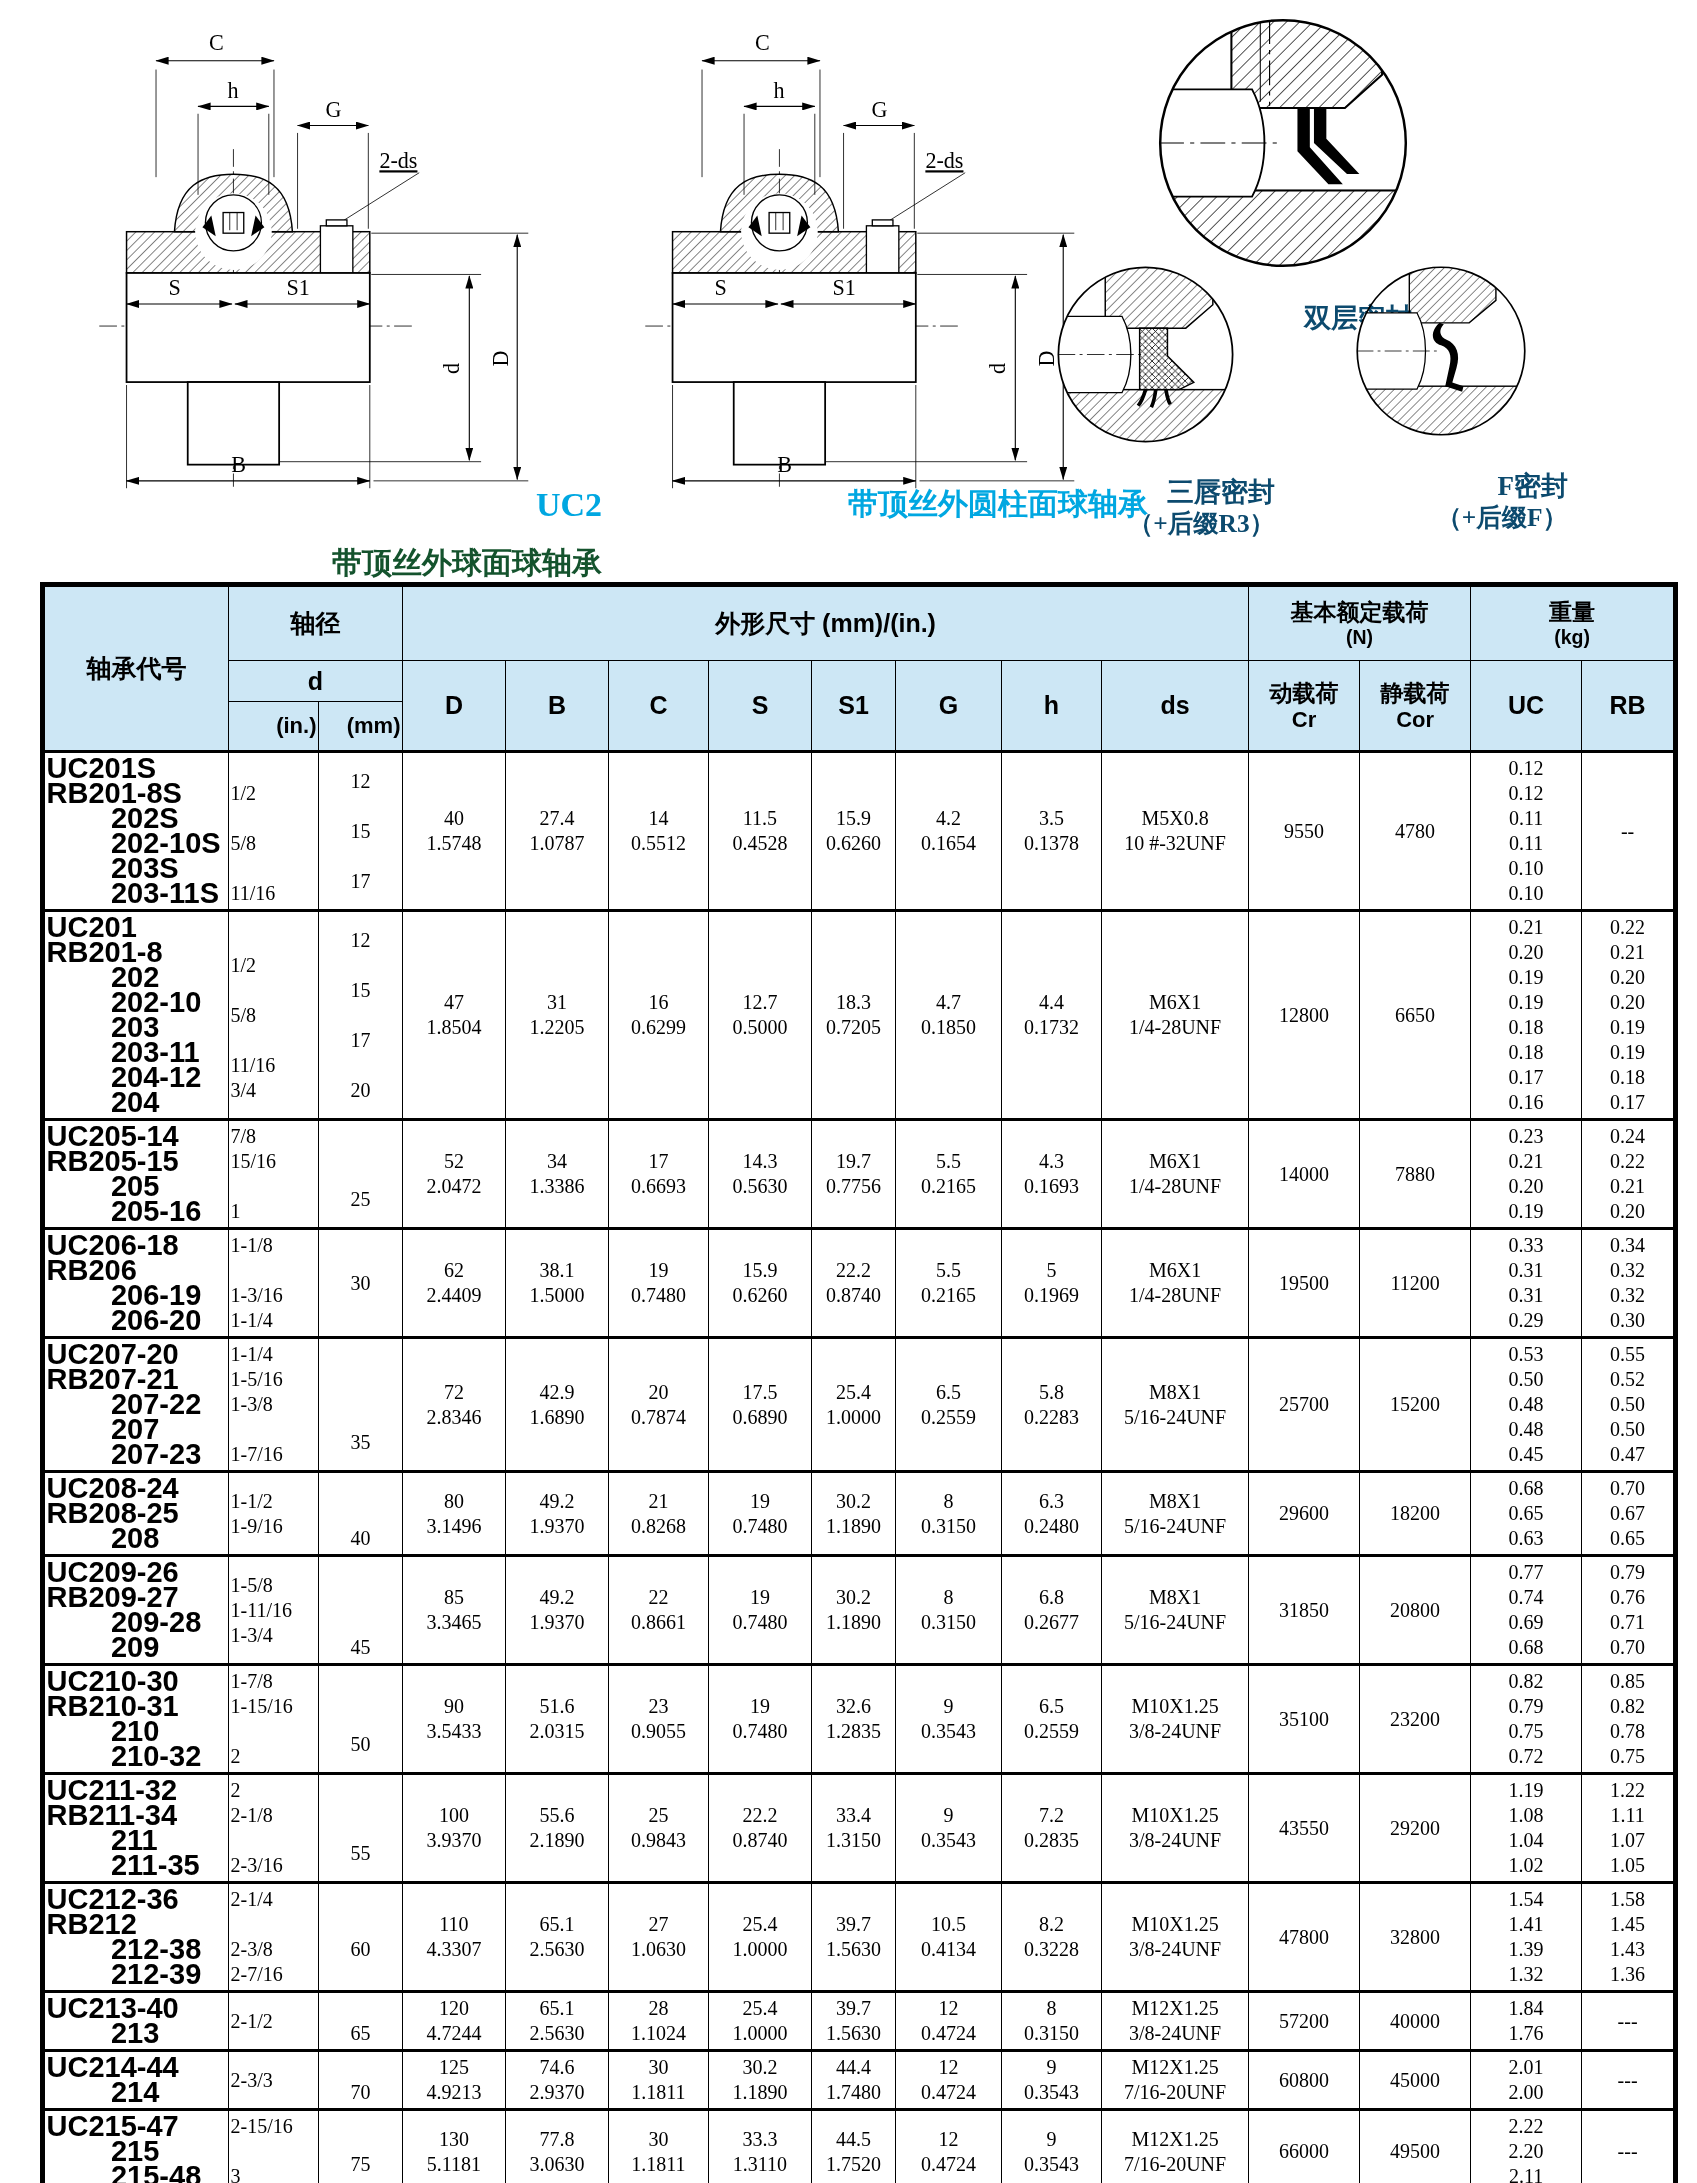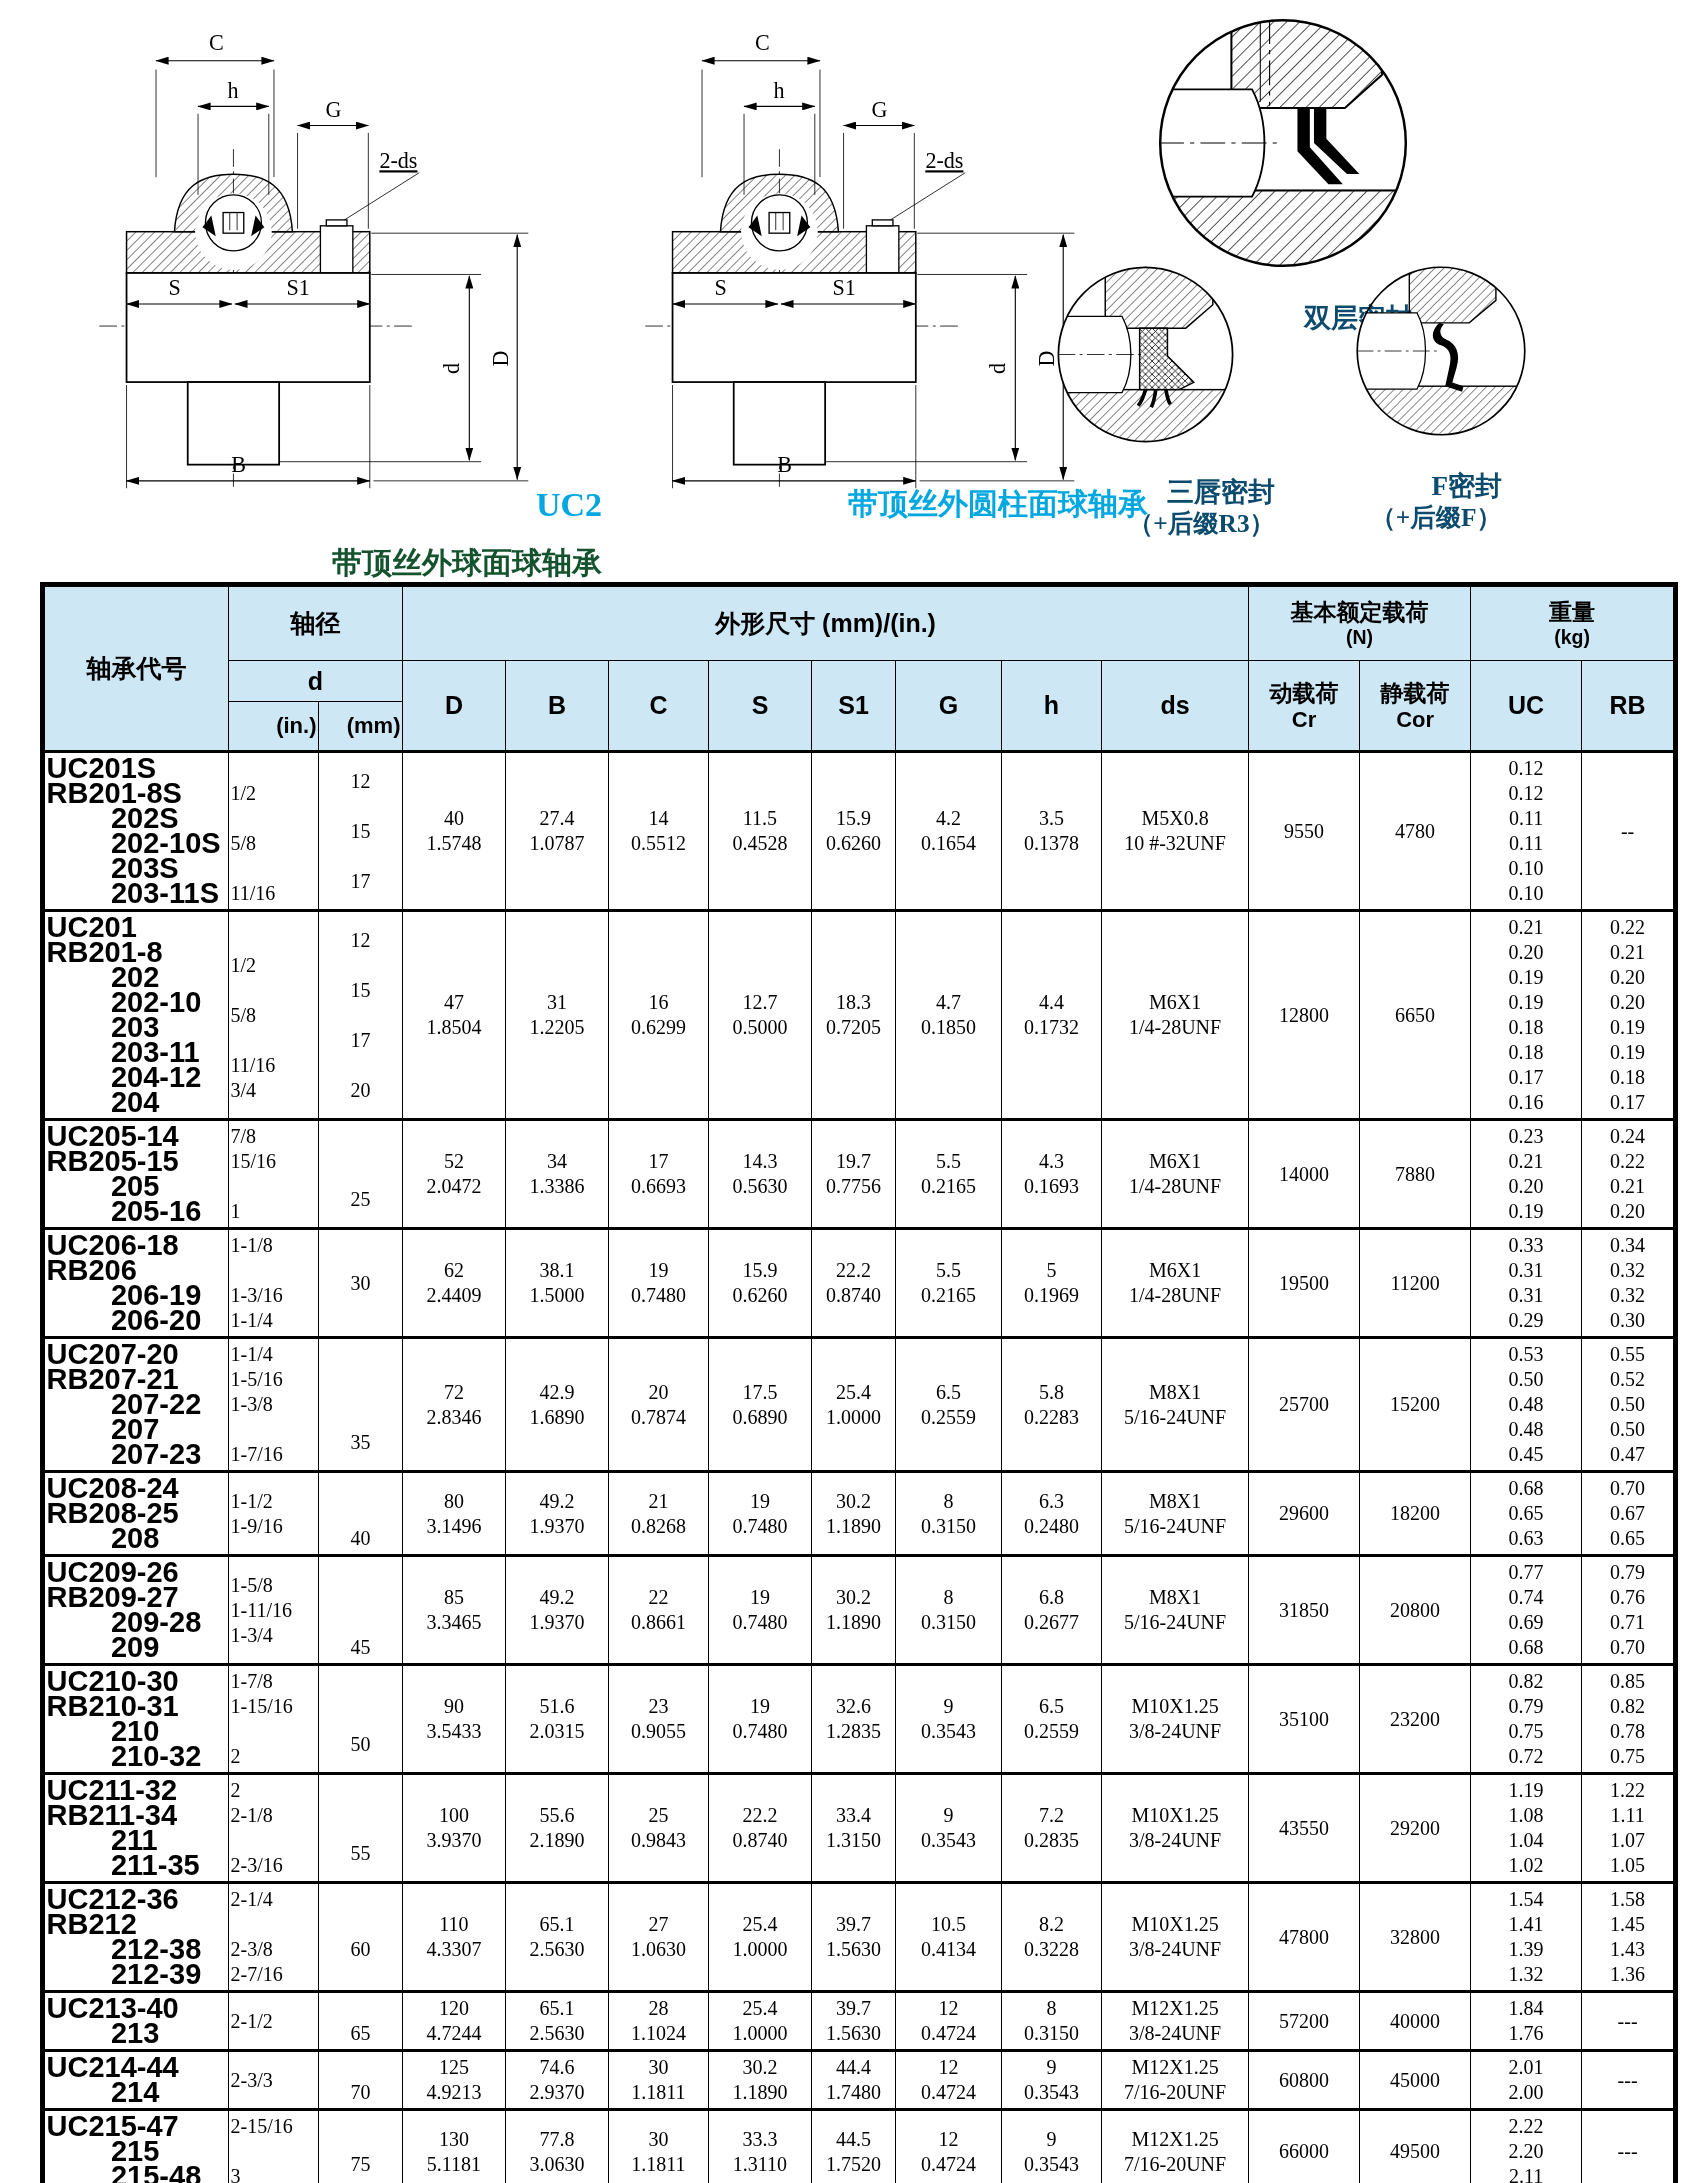--- a/index.html
+++ b/index.html
@@ -227,21 +227,21 @@
         <path class="hatched" d="M-45,-125 L-45,-40 L40,-40 L78,-72 L78,-125 Z"></path>
         <rect class="hatched" x="-125" y="50" width="250" height="75"></rect>
         <path class="lnw" d="M-125,-54 L-34,-54 C-18,-24 -18,24 -34,54 L-125,54 Z"></path>
         <line class="cl" x1="-120" y1="0" x2="-6" y2="0"></line>
         <path d="M-2,-40 C-16,-28 -14,-12 0,-8 C12,-4 16,6 12,22 L6,50 L14,52 L22,24 C28,4 22,-10 8,-16 C-2,-20 -4,-30 4,-38 Z" fill="#000"></path>
         <path d="M6,50 L30,58 L32,50 L14,44 Z" fill="#000"></path>
       </g>
       <circle class="ln2" r="119"></circle>
     </svg>
   </div>
-  <div class="seallabel" style="left:1248px;top:443px;width:254px">
+  <div class="seallabel" style="left:1314px;top:443px;width:254px">
     <div class="sl1">F密封</div>
     <div class="sl2">（+后缀F）</div>
   </div>
 
   <table class="spec">
     <colgroup>
       <col style="width:186px">
         <col style="width:90px">
         <col style="width:84px">
       <col style="width:103px">

